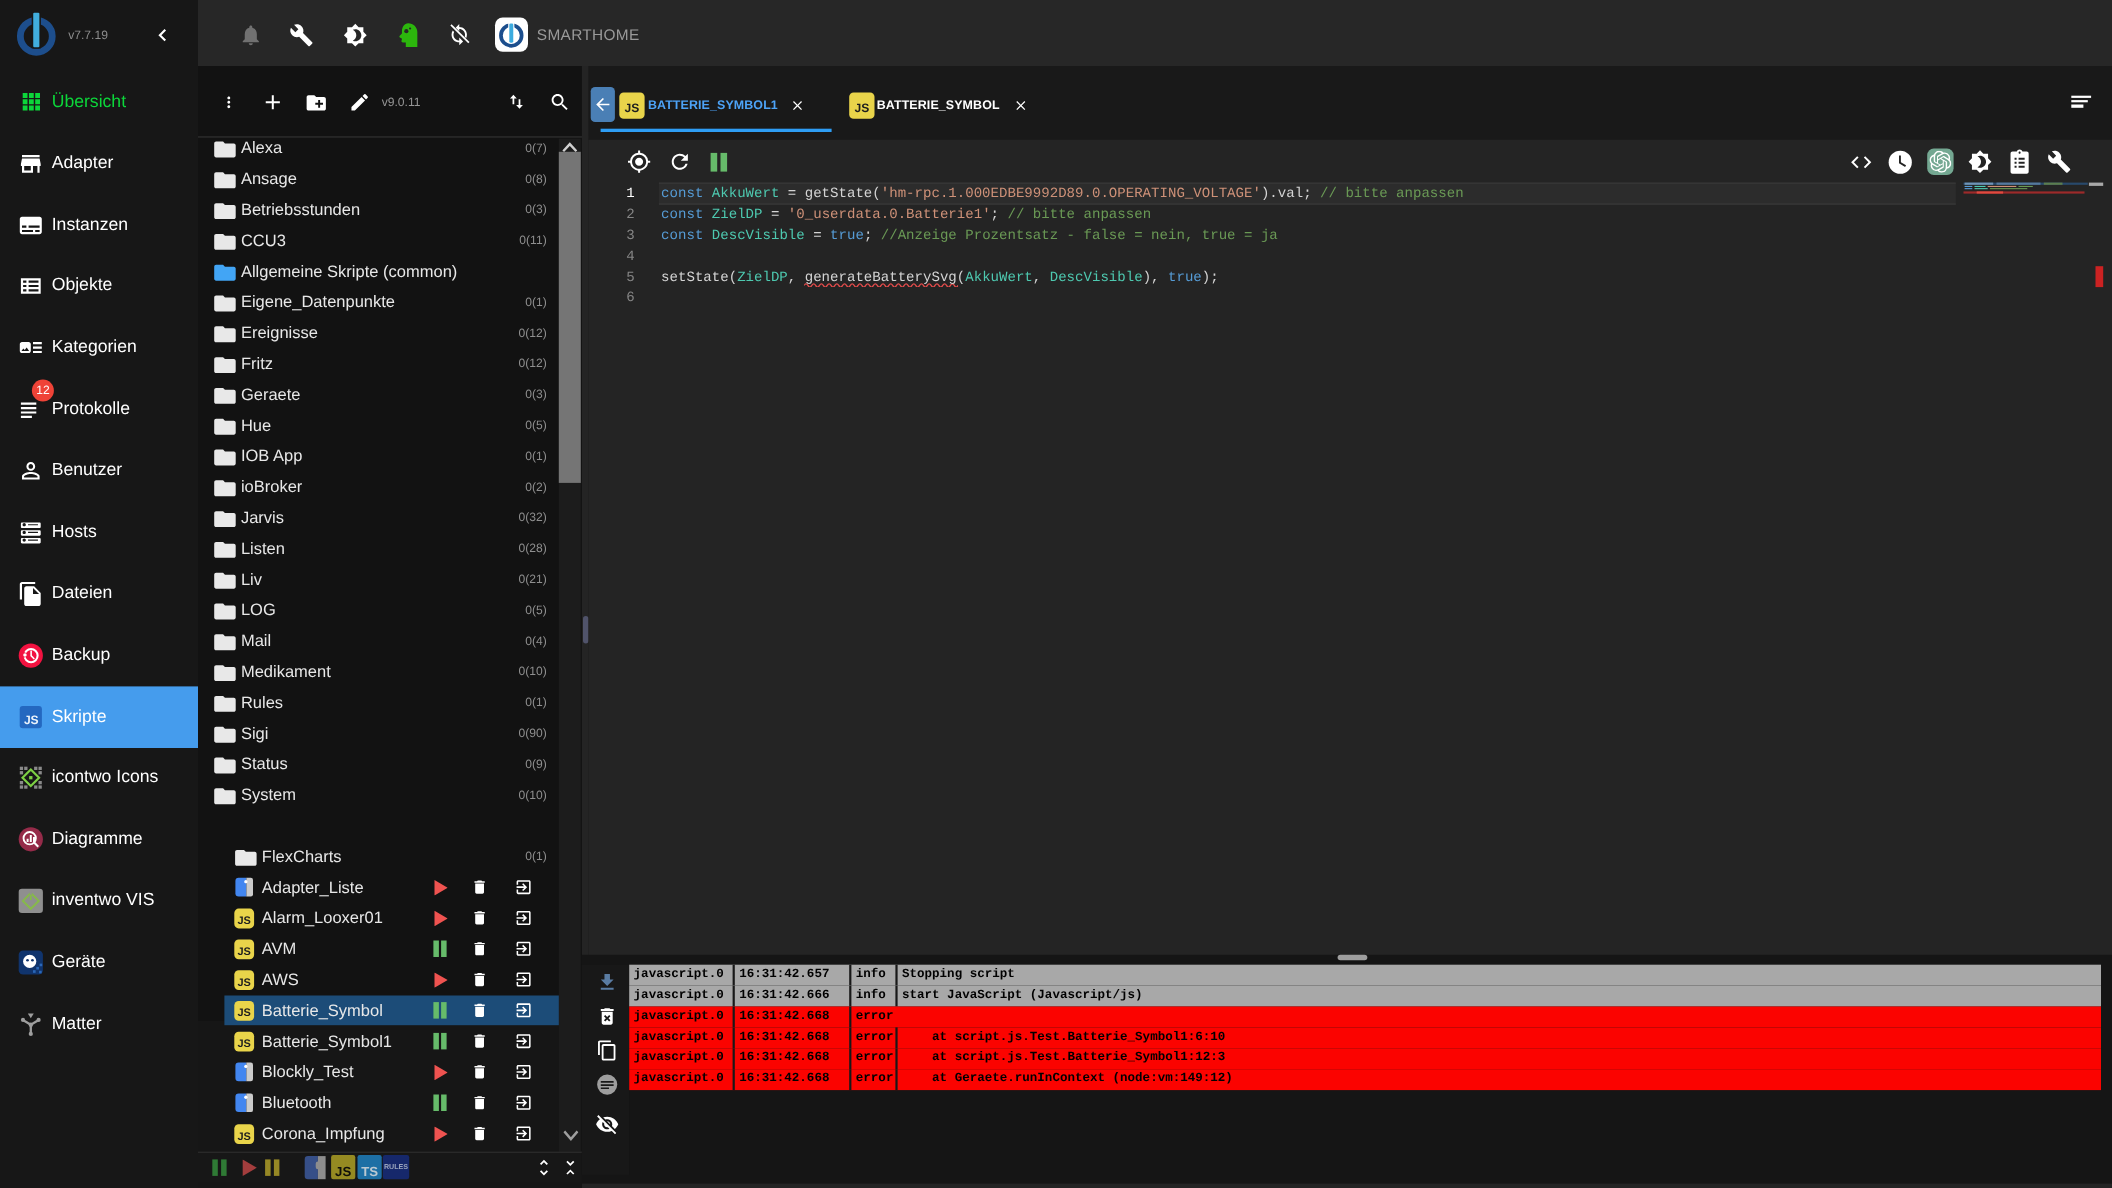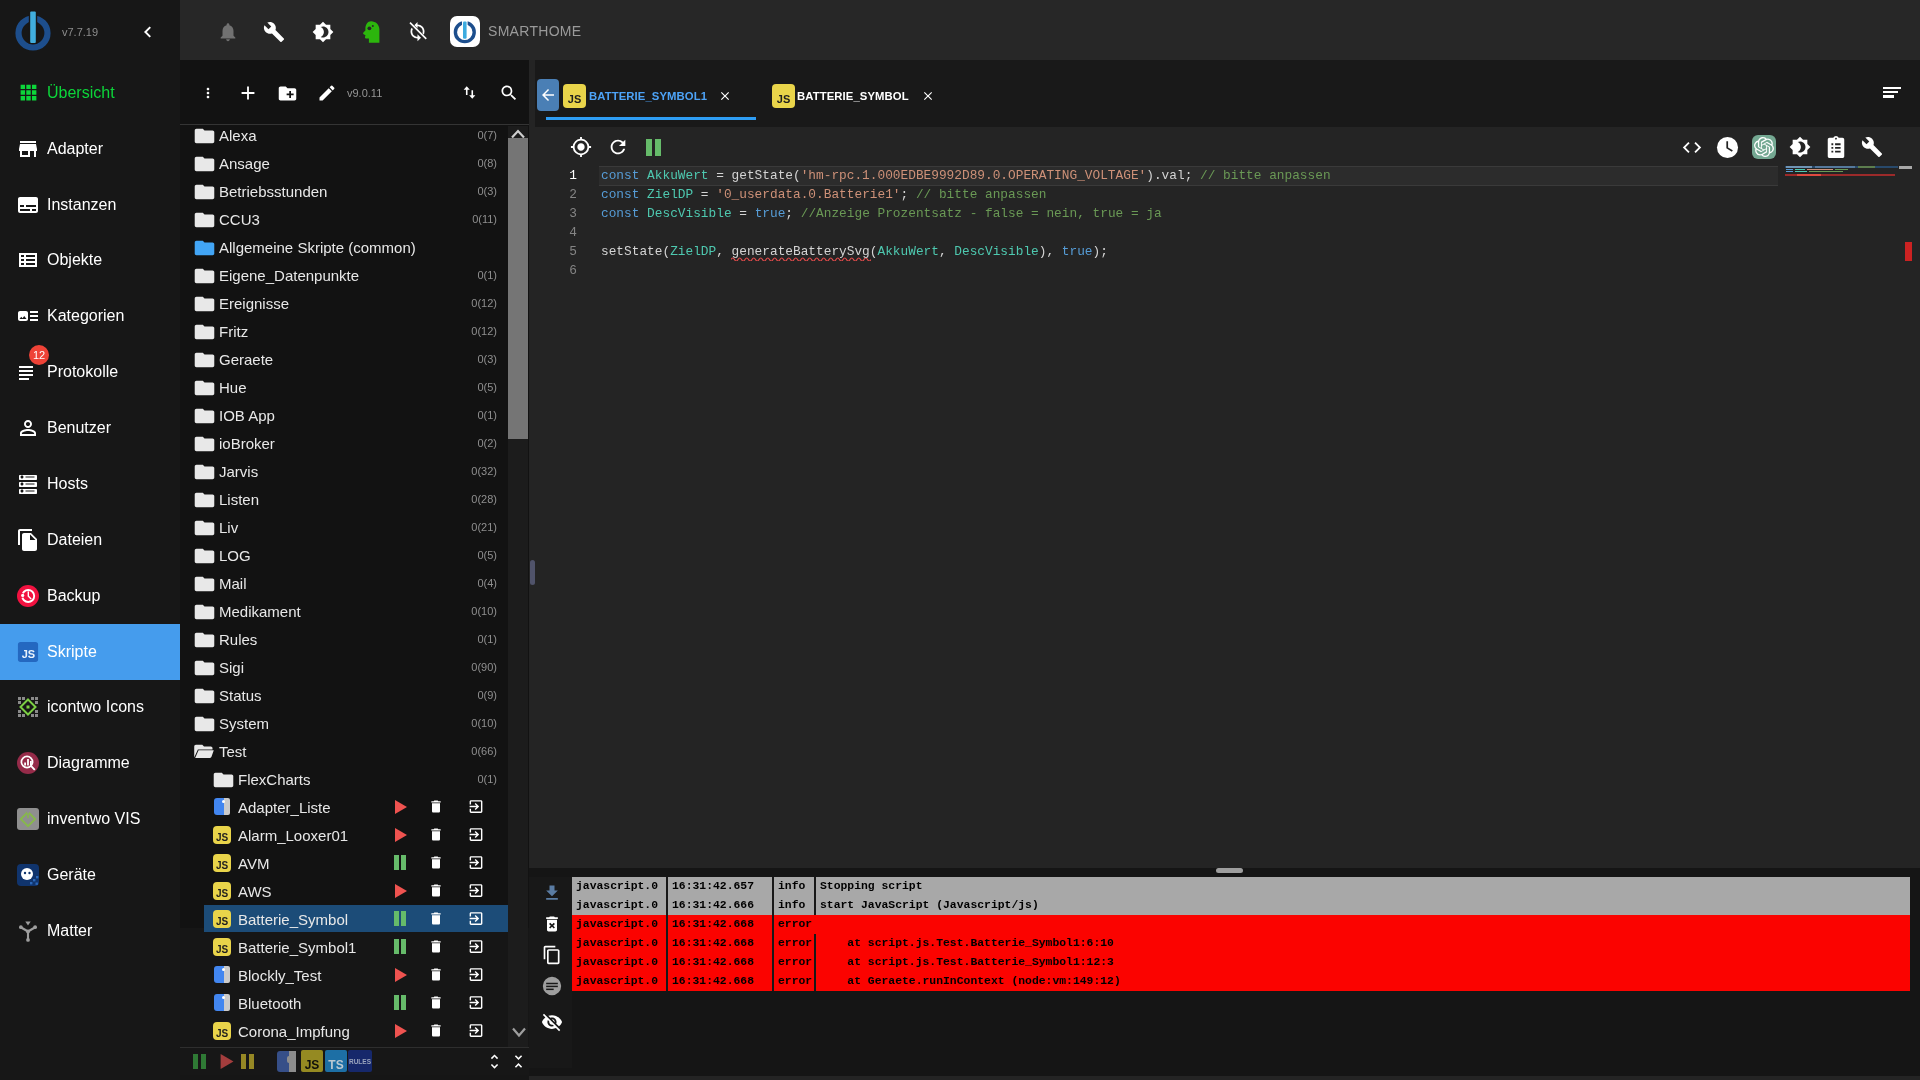--- a/index.html
+++ b/index.html
@@ -382,28 +382,20 @@
       <div class="nm" style="left:39px;">Status</div>
       <div class="cnt">0(9)</div>
     </div>
   <div class="trow" style="top:649px;">
       <svg class="abs" style="left:14px;top:6px;" width="21" height="17" viewBox="0 0 24 20">
         <path fill="#e8e8e8" d="M10 2H2.5C1.4 2 .5 2.9.5 4v13c0 1.1.9 2 2 2h19c1.1 0 2-.9 2-2V6c0-1.1-.9-2-2-2h-9.5l-2-2z"></path>
       </svg>
       <div class="nm" style="left:39px;">System</div>
       <div class="cnt">0(10)</div>
     </div>
-  <div class="trow" style="top:677px;">
-      <svg class="abs" style="left:13px;top:6px;" width="22" height="17" viewBox="0 0 24 20">
-        <path fill="#e8e8e8" d="M.5 17V4c0-1.1.9-2 2-2H10l2 2h8c1.1 0 2 .9 2 2v1.5H4.8z"></path>
-        <path fill="#e8e8e8" d="M5.6 8.5h17.9L20.9 16c-.25.9-1 1.5-1.9 1.5H1.6z"></path>
-      </svg>
-      <div class="nm" style="left:39px;">Test</div>
-      <div class="cnt">0(66)</div>
-    </div>
   <div class="trow" style="top:705px;">
       <svg class="abs" style="left:33px;top:6px;" width="21" height="17" viewBox="0 0 24 20">
         <path fill="#e8e8e8" d="M10 2H2.5C1.4 2 .5 2.9.5 4v13c0 1.1.9 2 2 2h19c1.1 0 2-.9 2-2V6c0-1.1-.9-2-2-2h-9.5l-2-2z"></path>
       </svg>
       <div class="nm" style="left:58px;">FlexCharts</div>
       <div class="cnt">0(1)</div>
     </div>
   <div class="trow" style="top:733px;">
       <span class="abs" style="left:34px;top:5px;width:10px;height:17px;background:#4286f0;border-radius:3px 0 0 3px;"></span>
       <span class="abs" style="left:44px;top:5px;width:6px;height:17px;background:#cbcbcb;border-radius:0 2px 2px 0;"></span>

